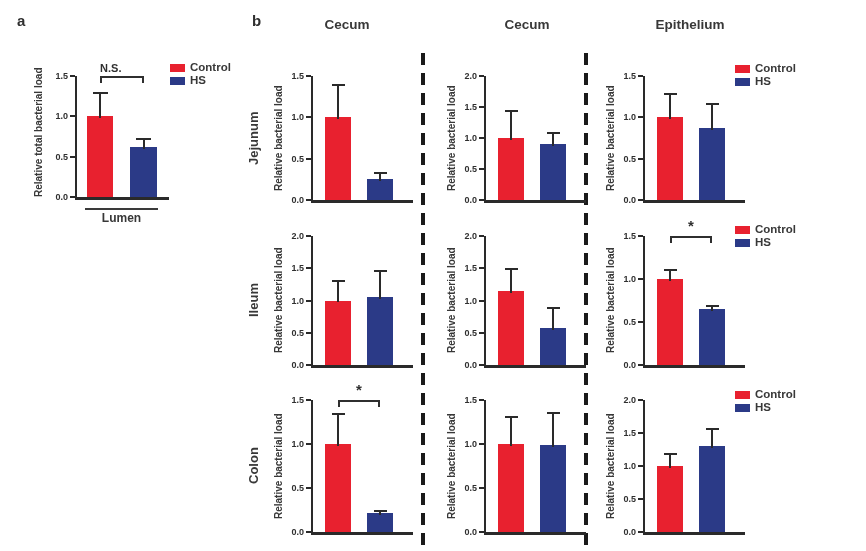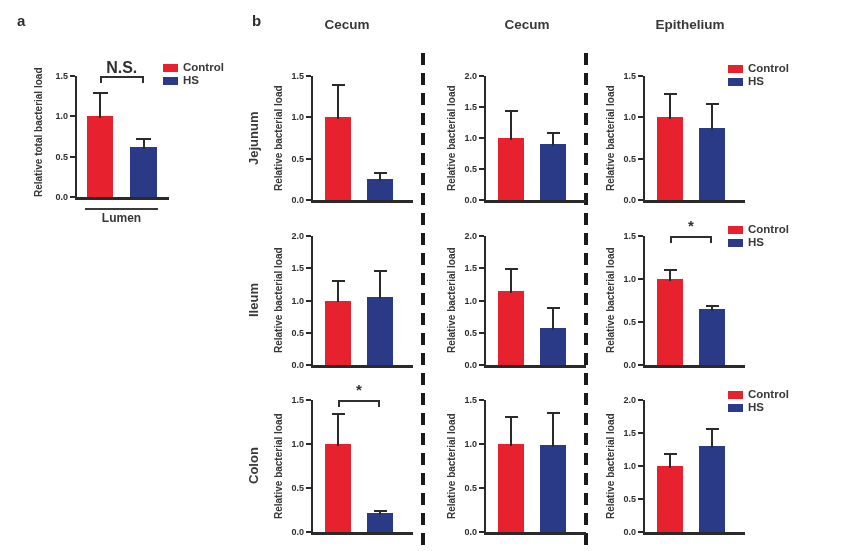--- a/index.html
+++ b/index.html
@@ -9,21 +9,21 @@
     overflow:hidden;
   }
   .abs{position:absolute;}
   .panel-label{font-size:15px;color:#2f2f2f;}
   .col-header{font-size:13.5px;text-align:center;color:#383838;}
   .vtext{writing-mode:vertical-rl;transform:rotate(180deg);text-align:center;white-space:nowrap;}
   .row-header{font-size:13px;color:#383838;}
   .divider{width:4px;background:repeating-linear-gradient(180deg,#1a1a1a 0px,#1a1a1a 12px,transparent 12px,transparent 20px);}
   .chart-mount{overflow:visible;}
   .legend{display:flex;flex-direction:column;gap:2px;}
-  .legend-item{display:flex;align-items:center;height:11px;}
+  .legend-item{display:flex;align-items:center;height:11px;margin-left:7px;}
   .swatch{width:15px;height:8px;margin-right:5px;flex:none;}
   .legend-label{font-size:11.5px;color:#383838;line-height:11px;}
   
   .yaxis{position:absolute;background:#2a2a2a;}
   .xaxis{position:absolute;background:#2a2a2a;}
   .tickmark{position:absolute;background:#2a2a2a;}
   .ticklabel{position:absolute;font-size:9px;color:#2f2f2f;text-align:right;width:29px;line-height:10px;}
   .ylab{position:absolute;font-size:10px;color:#383838;}
   .bar{position:absolute;bottom:0;}
   .wline{position:absolute;background:#2a2a2a;}
@@ -64,21 +64,21 @@
       <div class="tickmark" style="left: -7px; top: -1px; width: 5px; height: 2px;"></div>
       <div class="ticklabel" style="left: -38px; top: -5px;">1.5</div>
       <div class="vtext ylab" style="left: -44px; top: 0px; height: 121px;">Relative total bacterial load</div>
       <div class="bar" style="left: 10px; width: 26px; height: 80.6667px; background: rgb(232, 33, 47);"></div>
       <div class="wline" style="left: 22px; top: 16.1333px; width: 2px; height: 26.2px;"></div>
       <div class="wcap" style="left: 15.5px; top: 16.1333px; width: 15px;"></div>
       <div class="bar" style="left: 53px; width: 27px; height: 50.0133px; background: rgb(43, 58, 135);"></div>
       <div class="wline" style="left: 65.5px; top: 62.1133px; width: 2px; height: 10.8733px;"></div>
       <div class="wcap" style="left: 59px; top: 62.1133px; width: 15px;"></div>
       <div class="sig-bracket" style="left: 23px; top: 0px; width: 43.5px;"></div>
-      <div class="sig-label" style="left: 23px; width: 43.5px; top: -14px; font-size: 16px; line-height: 12px;">N.S.</div>
+      <div class="sig-label" style="left: 12px; width: 43.5px; top: -14px; font-size: 11px; line-height: 12px;">N.S.</div>
       <div class="grp-line" style="left: 8px; top: 132px; width: 73px;"></div>
       <div class="grp-label" style="left: 8px; top: 135px; width: 73px;">Lumen</div>
     </div>
   <div class="abs chart-mount" id="m-jejunum-lumen" style="left: 313px; top: 76px; width: 88px; height: 124px;">
       <div class="yaxis" style="left: -2px; top: 0px; width: 2px; height: 125px;"></div>
       <div class="xaxis" style="left: -2px; top: 124px; width: 102px; height: 3px;"></div>
       <div class="tickmark" style="left: -7px; top: 123px; width: 5px; height: 2px;"></div>
       <div class="ticklabel" style="left: -38px; top: 119px;">0.0</div>
       <div class="tickmark" style="left: -7px; top: 81.6667px; width: 5px; height: 2px;"></div>
       <div class="ticklabel" style="left: -38px; top: 77.6667px;">0.5</div>

